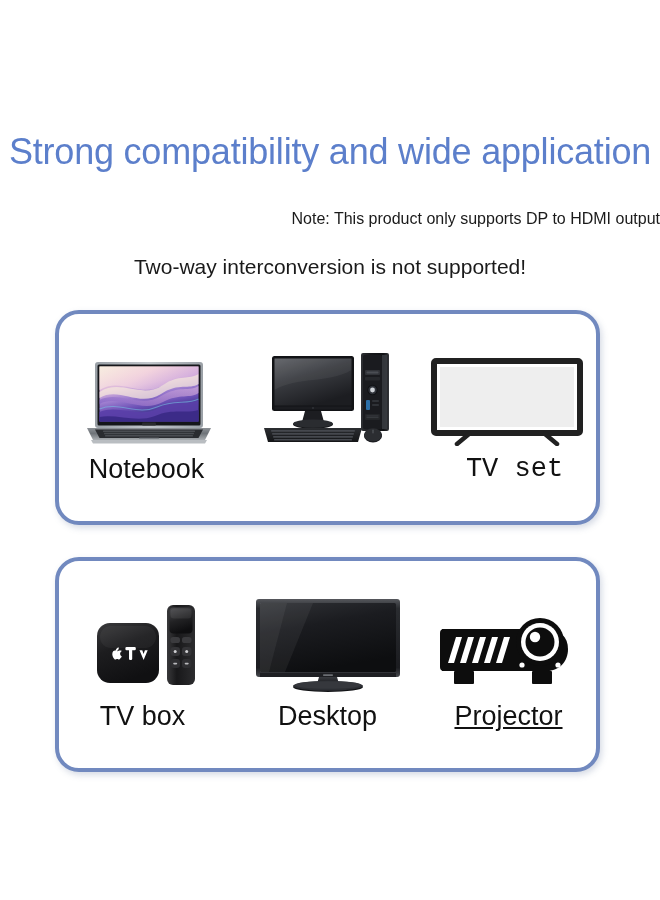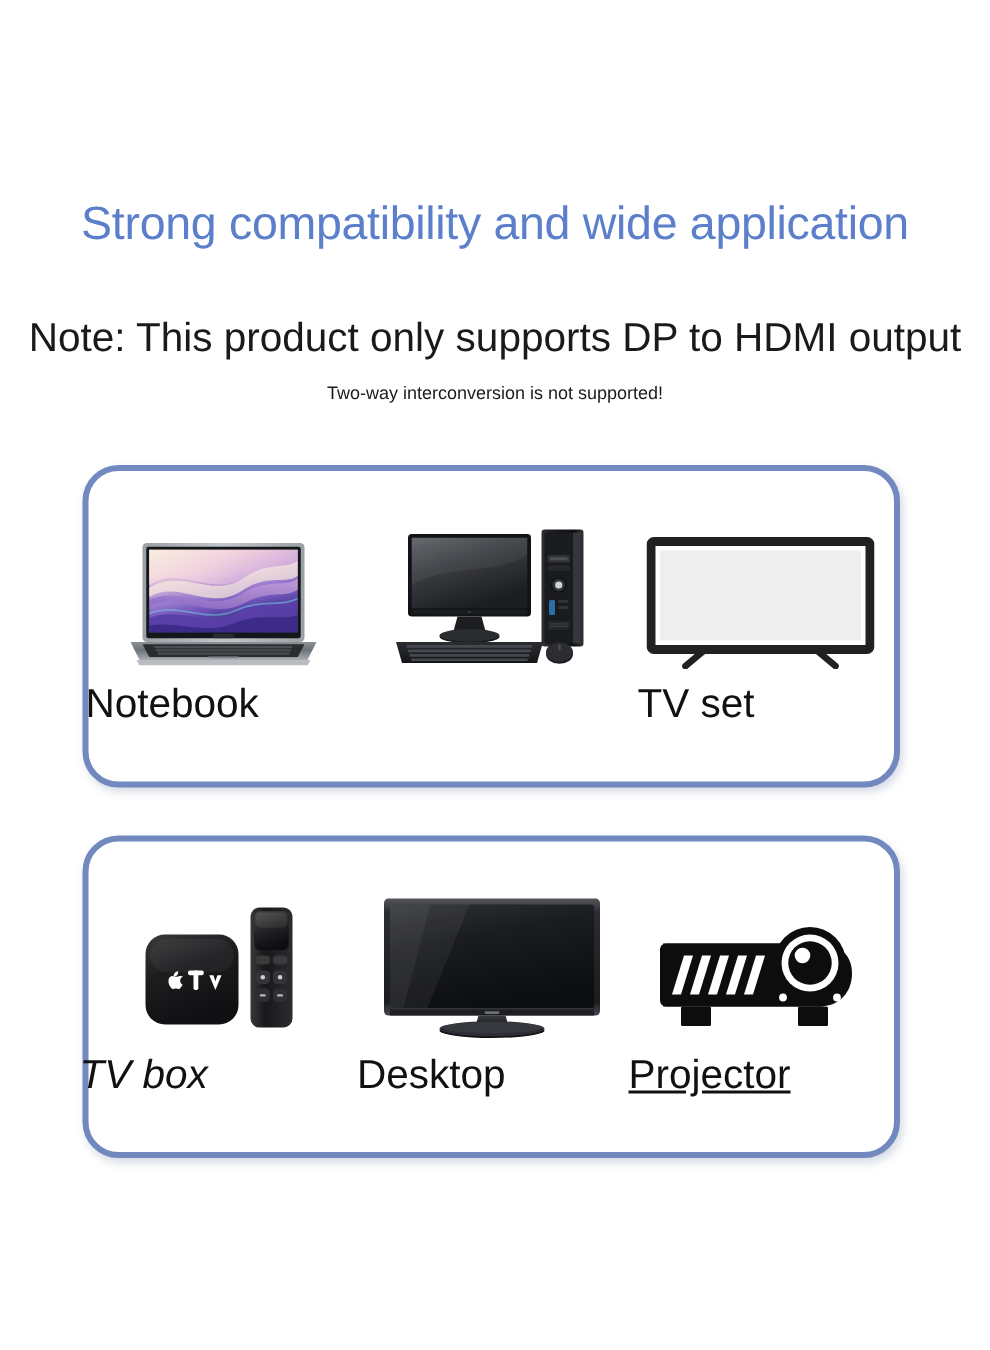--- a/index.html
+++ b/index.html
@@ -22,43 +22,43 @@
     top: 0;
     left: 0;
     width: 660px;
   }
   .title {
     position: absolute;
     top: 131px;
     left: 0;
     width: 660px;
     text-align: center;
-    font-size: 31px;
+    font-size: 36px;
     font-weight: 400;
     color: #5C7FCB;
     letter-spacing: -0.2px;
     white-space: nowrap;
   }
   .note-line-1 {
     position: absolute;
     top: 210px;
     left: 0;
     width: 660px;
-    text-align: center;
-    font-size: 27px;
+    text-align: right;
+    font-size: 16px;
     color: #1a1a1a;
     white-space: nowrap;
   }
   .note-line-2 {
     position: absolute;
     top: 255px;
     left: 0;
     width: 660px;
     text-align: center;
-    font-size: 12px;
+    font-size: 21px;
     color: #1a1a1a;
     white-space: nowrap;
   }
 
   
   .panel {
     position: absolute;
     left: 55px;
     width: 545px;
     border: 4px solid #7189BF;
@@ -92,28 +92,29 @@
     position: absolute;
     left: 50%;
     bottom: 0;
     transform: translateX(-50%);
   }
   .cell-label {
     position: absolute;
     left: 0;
     width: 100%;
     top: 140px;
+    text-align: center;
     font-size: 27px;
     color: #111111;
     white-space: nowrap;
   }
   
   .panel-1 .cell:nth-child(1) .cell-label { transform: translateX(-2px); }
-  .panel-1 .cell:nth-child(3) .cell-label { transform: translateX(8px); }
-  .panel-2 .cell:nth-child(1) .cell-label { transform: translateX(-6px); font-style: italic; }
+  .panel-1 .cell:nth-child(3) .cell-label { transform: translateX(8px); font-family: Liberation Mono, monospace; }
+  .panel-2 .cell:nth-child(1) .cell-label { transform: translateX(-6px); }
   .panel-2 .cell:nth-child(3) .cell-label { transform: translateX(2px); text-decoration: underline; }
 
   svg { display: block; }
 </style>
 </head>
 <body>
 
 <div class="header">
   <div class="title">Strong compatibility and wide application</div>
   <div class="note-line-1">Note: This product only supports DP to HDMI output</div>

